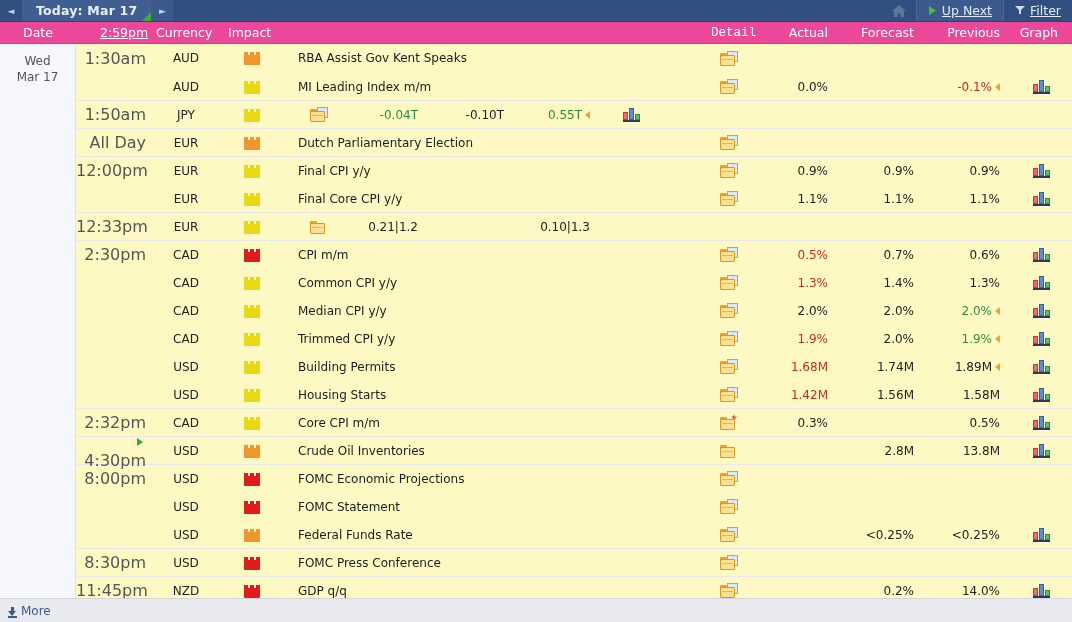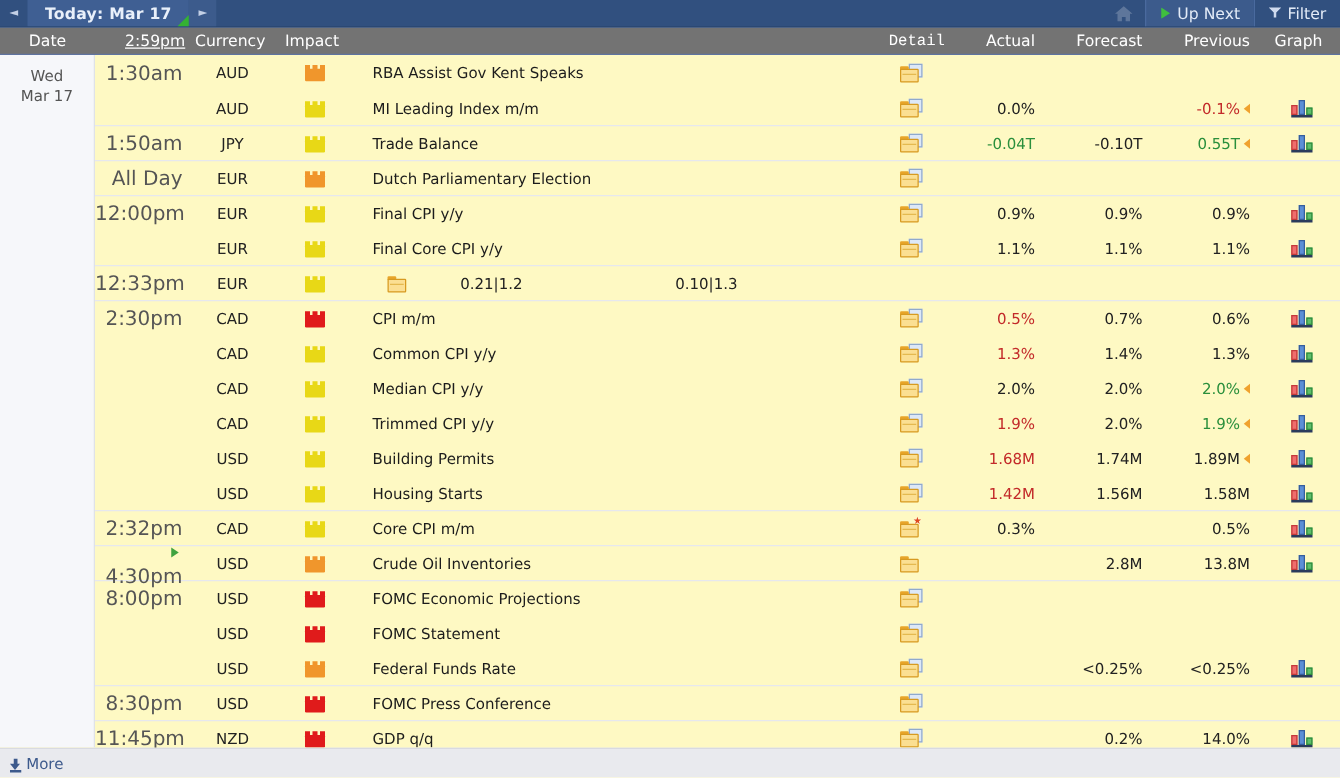--- a/index.html
+++ b/index.html
@@ -34,28 +34,28 @@
     position:absolute; right:0; bottom:0; width:0; height:0;
     border-left:9px solid transparent; border-bottom:9px solid #34b233;
   }
   .topbar-spacer { flex:1; position:relative; }
   .home-icon {
     position:absolute; right:0; top:2px; width:34px; height:18px;
     display:flex; align-items:center; justify-content:center; opacity:.22;
   }
   .topbtn {
     display:flex; align-items:center; gap:5px; padding:0 11px;
-    color:#e3ebf7; font-size:12.5px; cursor:pointer;
+    color:#e3ebf7; font-size:12.5px; cursor:pointer;text-decoration:underline;
   }
   .topbtn.upnext { background:#3c5b8c; border-left:1px solid #4a6a9e; }
   .topbtn.filter { background:#31507f; border-left:1px solid #4a6a9e; }
 
   
   .colhead {
-    height:22px; background:#737373; color:#ffffff; font-size:12.5px;
+    height:22px; background:#ec4899; color:#ffffff; font-size:12.5px;
     display:flex; align-items:center; border-bottom:1px solid #5f739f;
   }
   .colhead .clock { text-decoration:underline; cursor:pointer; }
 
   
   .c-date     { width:76px;  text-align:center; }
   .c-time     { width:76px;  text-align:right;  padding-right:6px; }
   .c-cur      { width:68px;  text-align:center; }
   .c-imp      { width:64px;  text-align:center; }
   .c-event    { flex:1;      text-align:left;   padding-left:14px; }
@@ -248,21 +248,20 @@
           <div class="c-actual val-black">0.0%</div>
           <div class="c-forecast val-black"></div>
           <div class="c-previous val-red">-0.1%<span class="rev"></span></div>
           <div class="c-graph"><span class="graphicon"><i class="b1"></i><i class="b2"></i><i class="b3"></i><i class="base"></i></span></div>
         </div>
         <div class="row">
           <div class="c-date"></div>
           <div class="c-time"><span>1:50am</span></div>
           <div class="c-cur">JPY</div>
           <div class="c-imp"><span class="impact yellow"><span class="t1"></span><span class="t2"></span><span class="t3"></span><span class="body"></span></span></div>
-          <div class="c-event">Trade Balance</div>
           <div class="c-detail"><span class="folder"><span class="page"></span><span class="tab"></span><span class="front"></span></span></div>
           <div class="c-actual val-green">-0.04T</div>
           <div class="c-forecast val-black">-0.10T</div>
           <div class="c-previous val-green">0.55T<span class="rev"></span></div>
           <div class="c-graph"><span class="graphicon"><i class="b1"></i><i class="b2"></i><i class="b3"></i><i class="base"></i></span></div>
         </div>
         <div class="row">
           <div class="c-date"></div>
           <div class="c-time"><span>All Day</span></div>
           <div class="c-cur">EUR</div>

